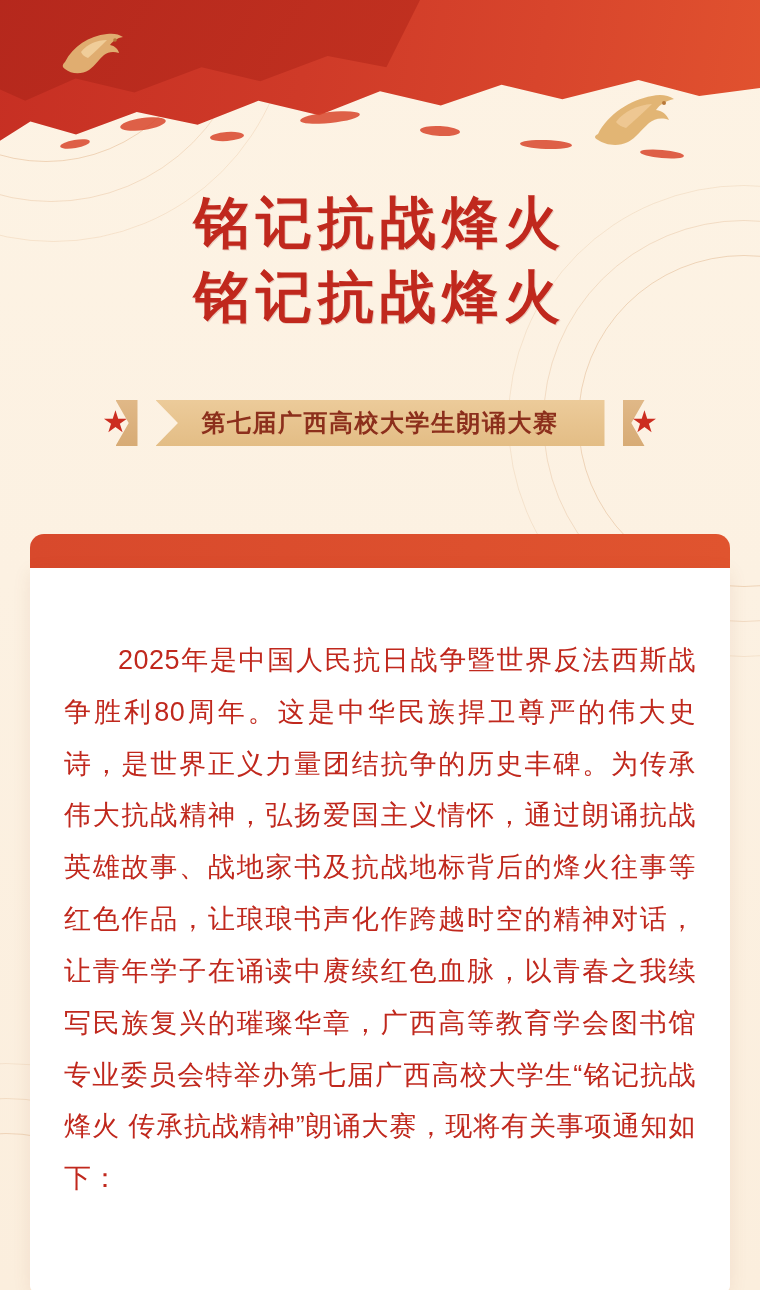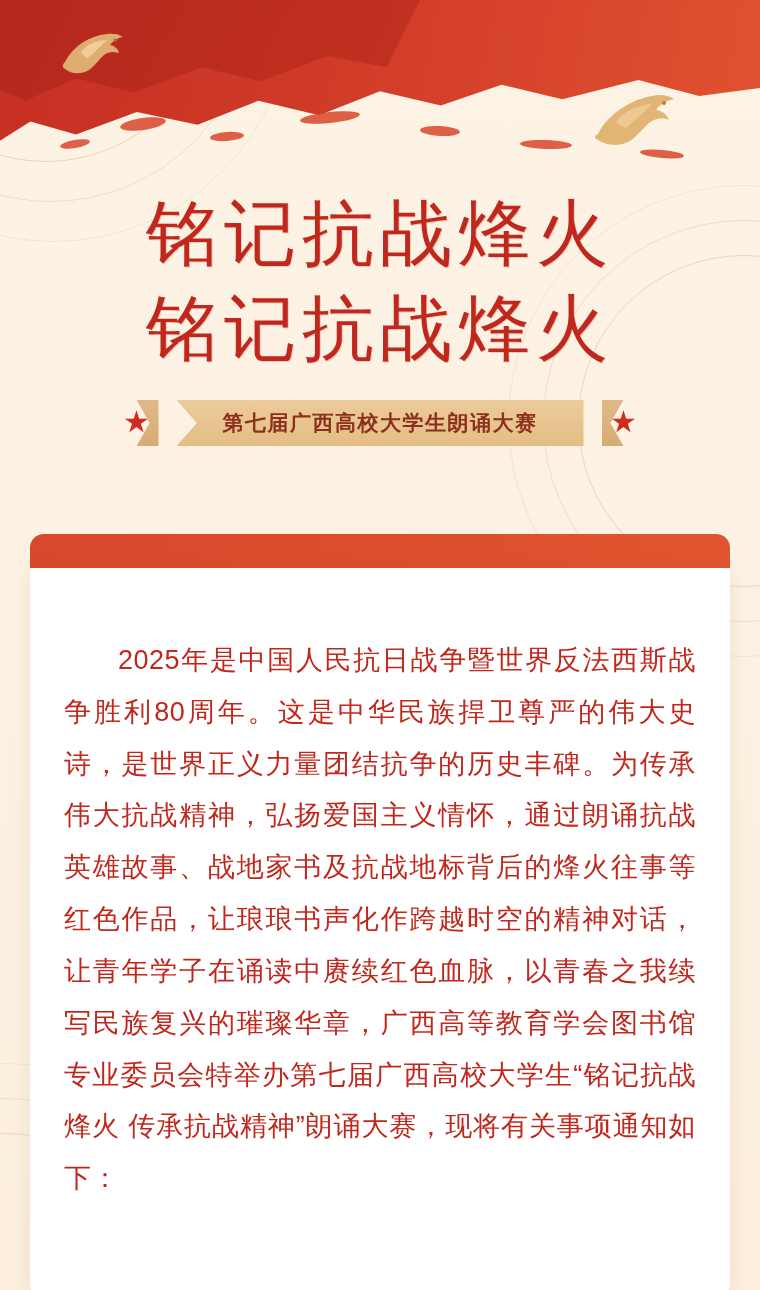--- a/index.html
+++ b/index.html
@@ -96,22 +96,22 @@
   
   .title-block {
     position: absolute;
     left: 0;
     top: 186px;
     width: 760px;
     text-align: center;
   }
   .title-line {
     font-family: "Liberation Sans", "DejaVu Sans", sans-serif;
-    font-weight: normal;
-    font-size: 72px;
+    font-weight: bold;
+    font-size: 56px;
     letter-spacing: 6px;
     color: #c0281d;
     line-height: 1.32;
     text-shadow: 1px 1px 0 rgba(150,30,20,0.18);
   }
 
   
   .ribbon-wrap {
     position: absolute;
     left: 0;
@@ -149,21 +149,21 @@
     background: linear-gradient(180deg, #eccb9a 0%, #e3bd85 100%);
     display: flex;
     align-items: center;
     justify-content: center;
     padding: 0 46px;
     clip-path: polygon(0 0, 100% 0, 100% 100%, 0 100%, 5% 50%);
   }
   .ribbon::before,
   .ribbon::after { content: ""; }
   .ribbon-text {
-    font-size: 21px;
+    font-size: 24px;
     font-weight: bold;
     color: #8c2f1c;
     letter-spacing: 1.5px;
     white-space: nowrap;
   }
   .ribbon-tail-left, .ribbon-tail-right {
     width: 22px;
     height: 46px;
     background: linear-gradient(180deg, #e0b887 0%, #d7ab75 100%);
   }

